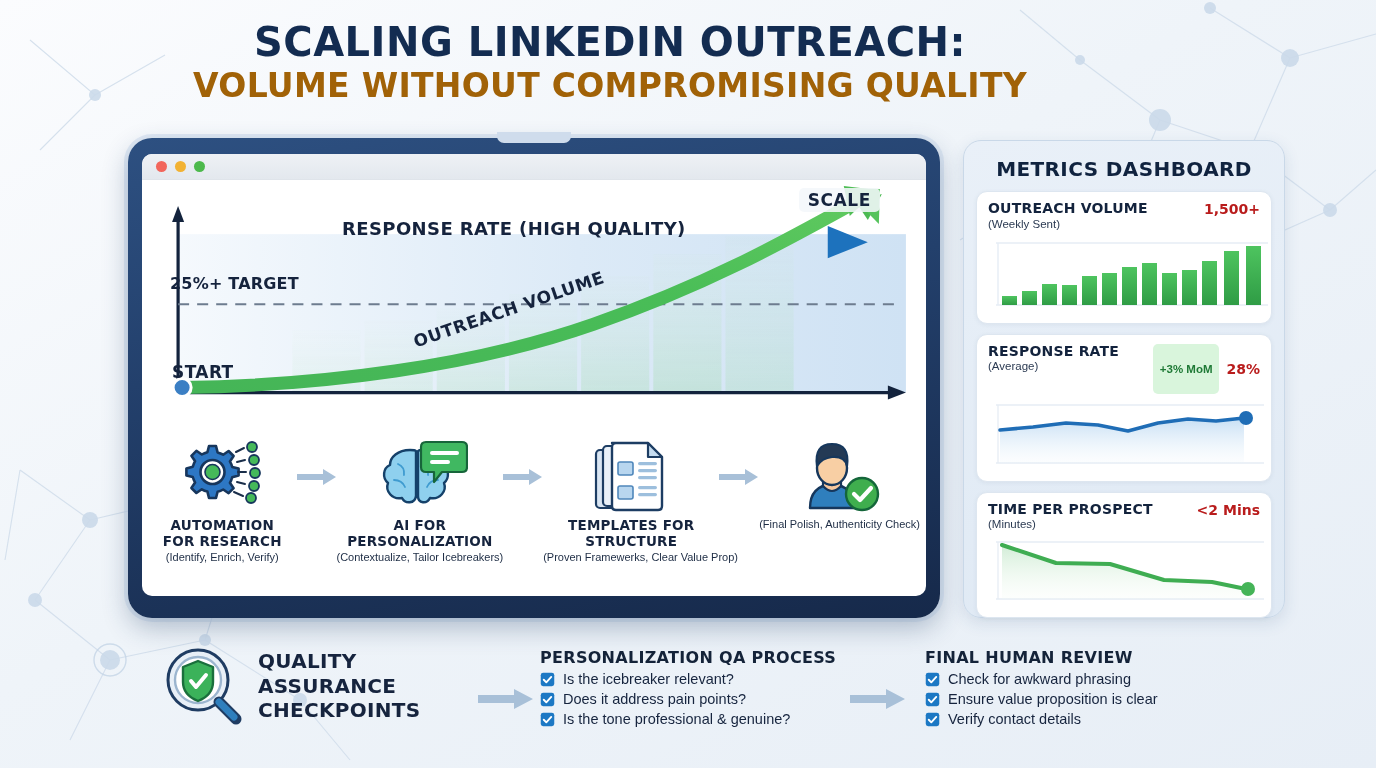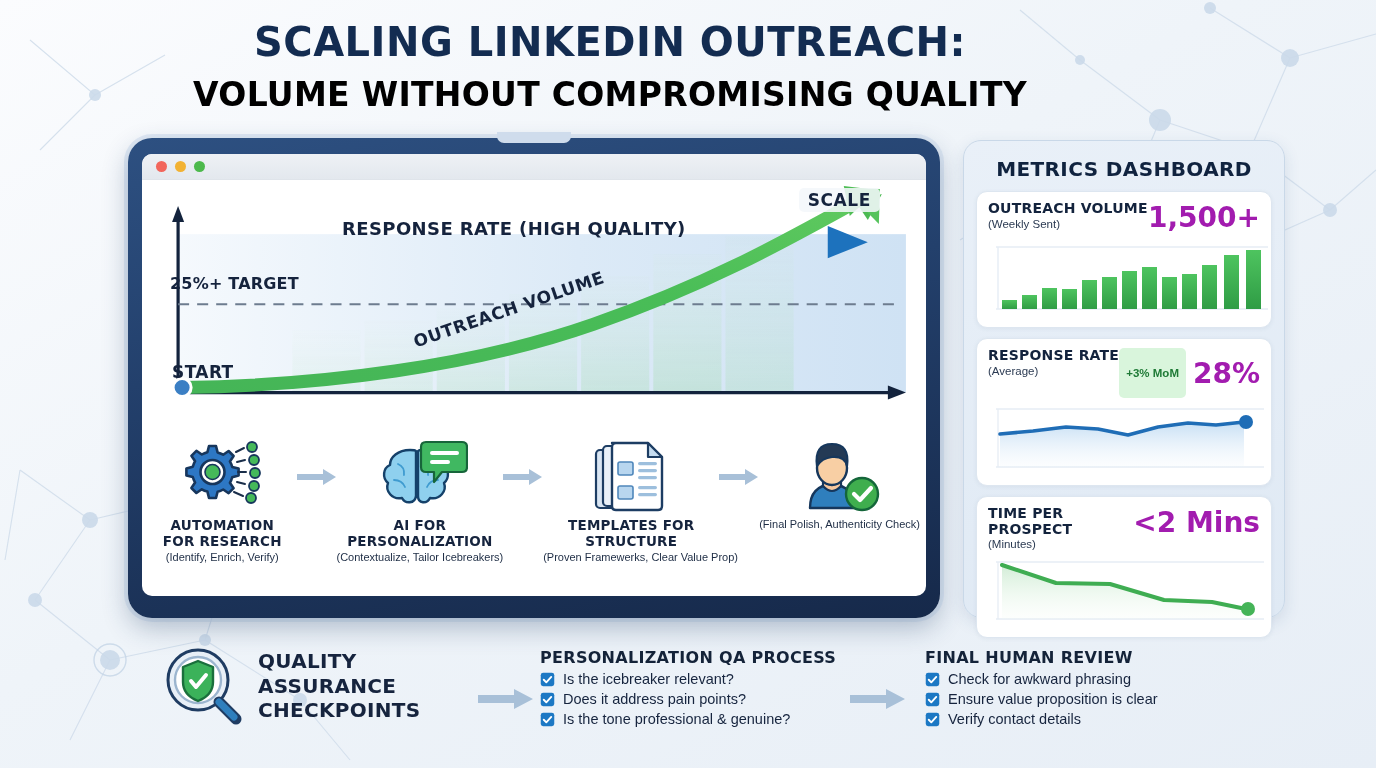--- a/index.html
+++ b/index.html
@@ -13,22 +13,22 @@
   #stage { position:absolute; inset:0; z-index:2; }
 
   
   .title-wrap { position:absolute; left:0; top:22px; width:1220px; text-align:center; }
   .t1 {
     font-size:40px; font-weight:bold; color:#132c51;
     letter-spacing:.5px; line-height:1.02;
     font-family:"DejaVu Sans","Liberation Sans",sans-serif;
   }
   .t2 {
-    font-size:33px; font-weight:bold; color:#000000;
-    letter-spacing:.3px; line-height:1.1; margin-top:14px;
+    font-size:33px; font-weight:bold; color:#a16207;
+    letter-spacing:.3px; line-height:1.1; margin-top:5px;
     font-family:"DejaVu Sans","Liberation Sans",sans-serif;
     text-align:center;
   }
 
   
   .tablet {
     position:absolute; left:128px; top:138px; width:812px; height:480px;
     background:linear-gradient(170deg,#2d5081 0%,#23406c 40%,#16294a 100%);
     border-radius:24px;
     box-shadow:0 10px 26px rgba(30,60,100,.30), 0 0 0 4px rgba(205,220,238,.55);
@@ -108,21 +108,21 @@
     font-size:14px; font-weight:bold; color:#13233d; letter-spacing:.2px; line-height:1.12;
     font-family:"DejaVu Sans","Liberation Sans",sans-serif;
   }
   .card-sub { font-size:11.5px; color:#2b3a52; margin-top:1px; }
   .card-right { display:flex; align-items:center; gap:7px; }
   .badge {
     background:#d9f5dc; color:#1f7a36; font-size:11.5px; font-weight:bold;
     padding:19px 7px; border-radius:5px; white-space:nowrap;
   }
   .card-val {
-    font-size:28px; font-weight:bold; color:#a21caf; white-space:nowrap;
+    font-size:14px; font-weight:bold; color:#b91c1c; white-space:nowrap;
     font-family:"DejaVu Sans","Liberation Sans",sans-serif;
   }
   .spark { margin-top:7px; }
 
   
   .qa { position:absolute; left:0; top:636px; width:1376px; height:132px; }
   .qa-left { position:absolute; left:160px; top:8px; display:flex; align-items:center; gap:14px; }
   .qa-head {
     font-size:20px; font-weight:bold; color:#16243e; line-height:1.22; letter-spacing:.3px;
     font-family:"DejaVu Sans","Liberation Sans",sans-serif;

